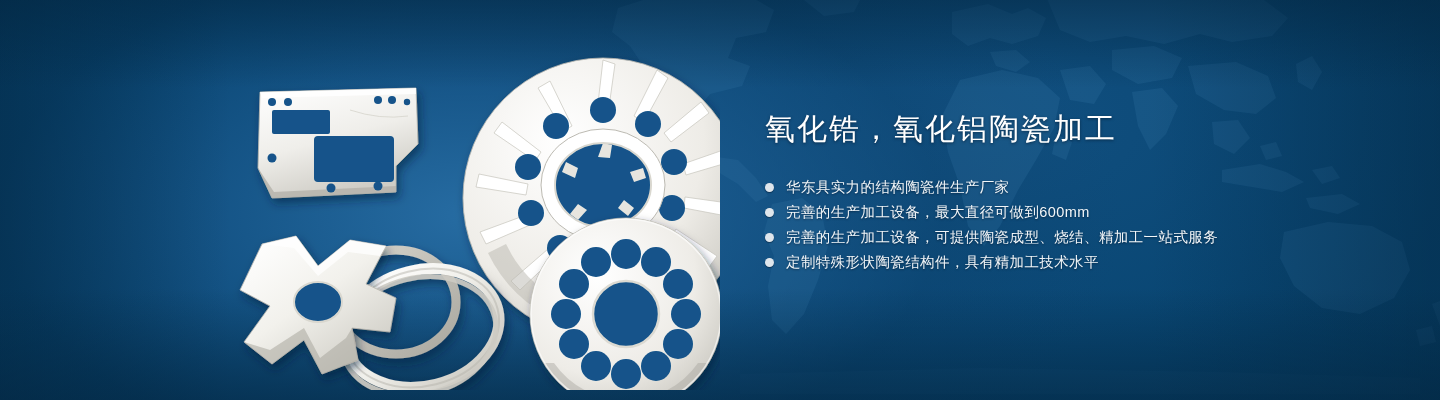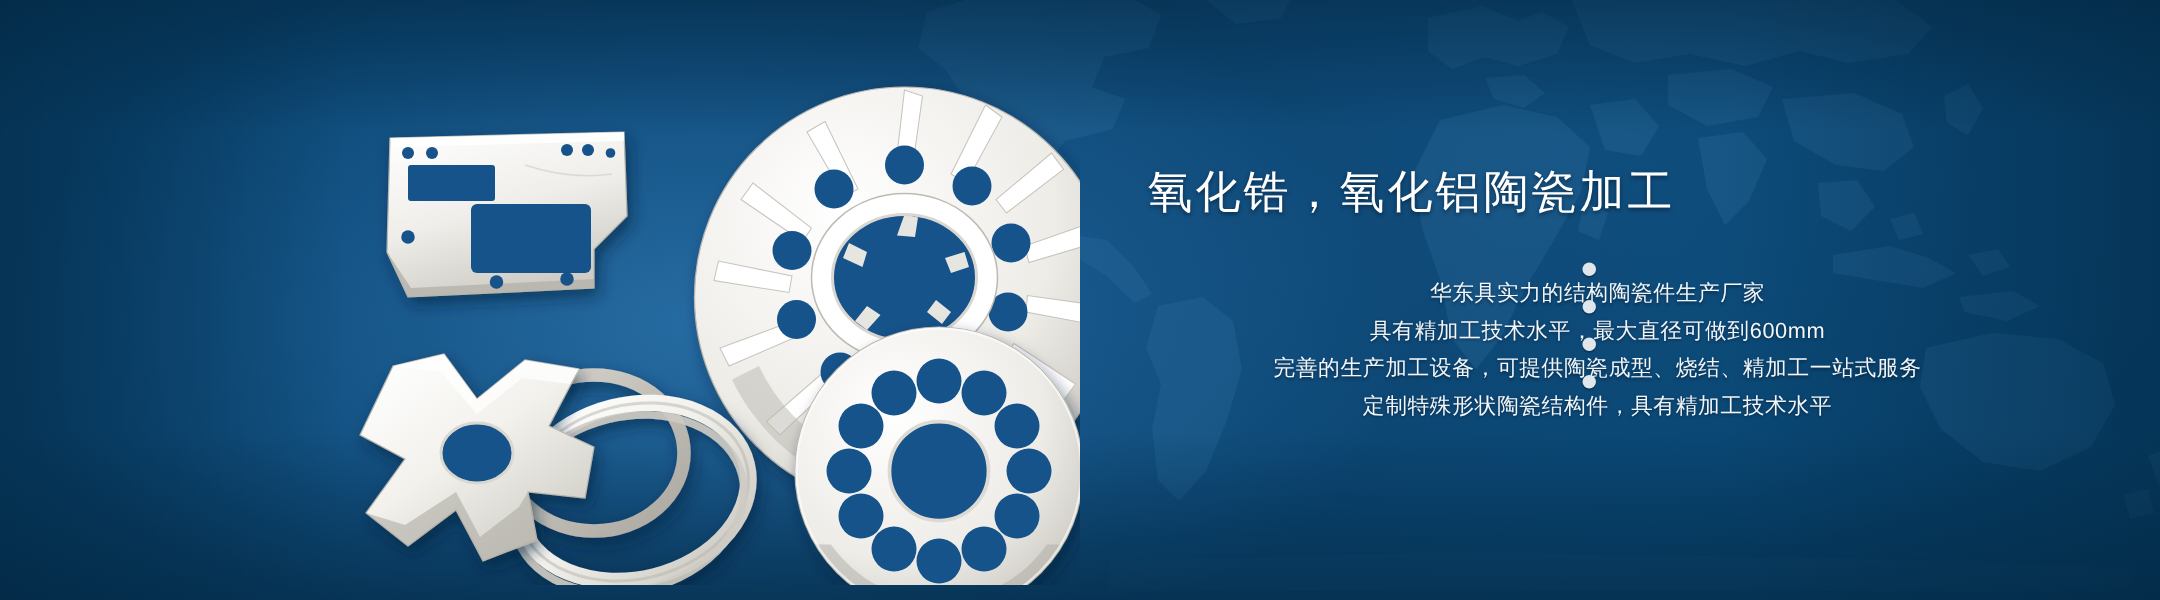--- a/index.html
+++ b/index.html
@@ -94,21 +94,20 @@
   .bullets {
     list-style: none;
     margin: 27px 0 0 0;
     padding: 0;
   }
   .bullet {
     display: flex;
     align-items: center;
     height: 25px;
     margin: 0;
-    flex-direction: column;
   }
   .bullet-dot {
     width: 9px;
     height: 9px;
     border-radius: 50%;
     background: #dfe6ec;
     flex: 0 0 9px;
     margin-right: 12px;
     box-shadow: 0 1px 1px rgba(0,10,25,0.4);
   }
@@ -328,21 +327,21 @@
   <div class="copy">
     <h1 class="headline">氧化锆，氧化铝陶瓷加工</h1>
 
     <ul class="bullets">
       <li class="bullet">
         <span class="bullet-dot"></span>
         <span class="bullet-text">华东具实力的结构陶瓷件生产厂家</span>
       </li>
       <li class="bullet">
         <span class="bullet-dot"></span>
-        <span class="bullet-text">具有精加工技术水平，最大直径可做到600mm</span>
+        <span class="bullet-text">完善的生产加工设备，最大直径可做到600mm</span>
       </li>
       <li class="bullet">
         <span class="bullet-dot"></span>
         <span class="bullet-text">完善的生产加工设备，可提供陶瓷成型、烧结、精加工一站式服务</span>
       </li>
       <li class="bullet">
         <span class="bullet-dot"></span>
         <span class="bullet-text">定制特殊形状陶瓷结构件，具有精加工技术水平</span>
       </li>
     </ul>

